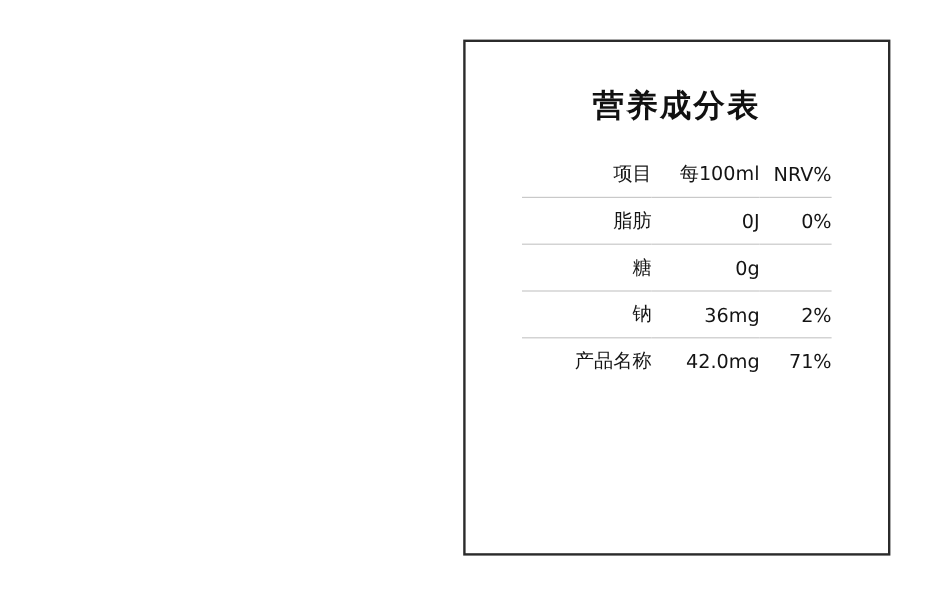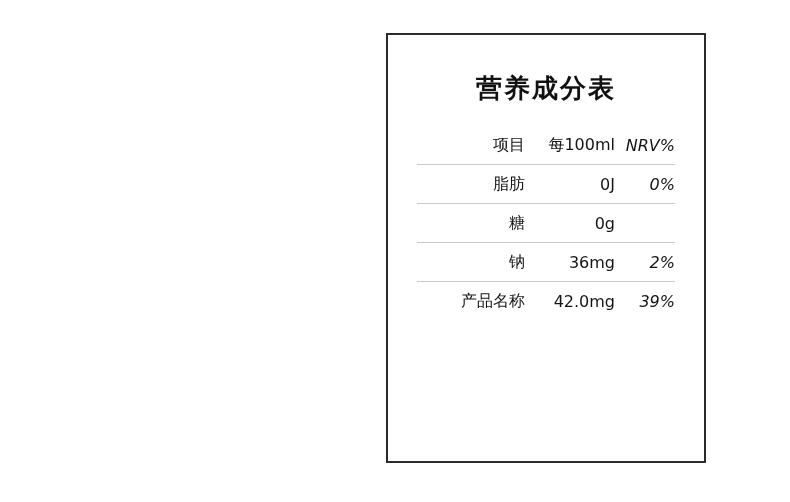--- a/index.html
+++ b/index.html
@@ -38,21 +38,21 @@
   }
   .product-info .info-row:last-child {
     margin-bottom: 0;
   }
 
   
   .nutrition-panel {
     position: absolute;
     left: 386px;
     top: 33px;
-    width: 320px;
+    width: 356px;
     height: 430px;
     border: 2px solid #2b2b2b;
     background: #ffffff;
     box-sizing: border-box;
   }
   .nutrition-title {
     text-align: center;
     font-size: 26px;
     font-weight: bold;
     letter-spacing: 2px;
@@ -81,21 +81,21 @@
     vertical-align: middle;
     white-space: nowrap;
   }
   .nutrition-table thead th {
     border-bottom: 1px solid #c9c9c9;
   }
   .nutrition-table tr:last-child td {
     border-bottom: none;
   }
   .cell-val { padding-left: 4px; }
-  .cell-nrv { padding-left: 2px; font-style: italic; }
+  .cell-nrv { padding-left: 2px; }
 </style>
 </head>
 <body>
 
 <div class="page">
 
 
   <div class="nutrition-panel">
     <div class="nutrition-title">营养成分表</div>
 
@@ -124,19 +124,19 @@
           <td class="cell-nrv"></td>
         </tr>
         <tr>
           <td>钠</td>
           <td class="cell-val">36mg</td>
           <td class="cell-nrv">2%</td>
         </tr>
         <tr>
           <td>产品名称</td>
           <td class="cell-val">42.0mg</td>
-          <td class="cell-nrv">39%</td>
+          <td class="cell-nrv">71%</td>
         </tr>
       </tbody>
     </table>
   </div>
 
 </div>
 
 </body></html>

